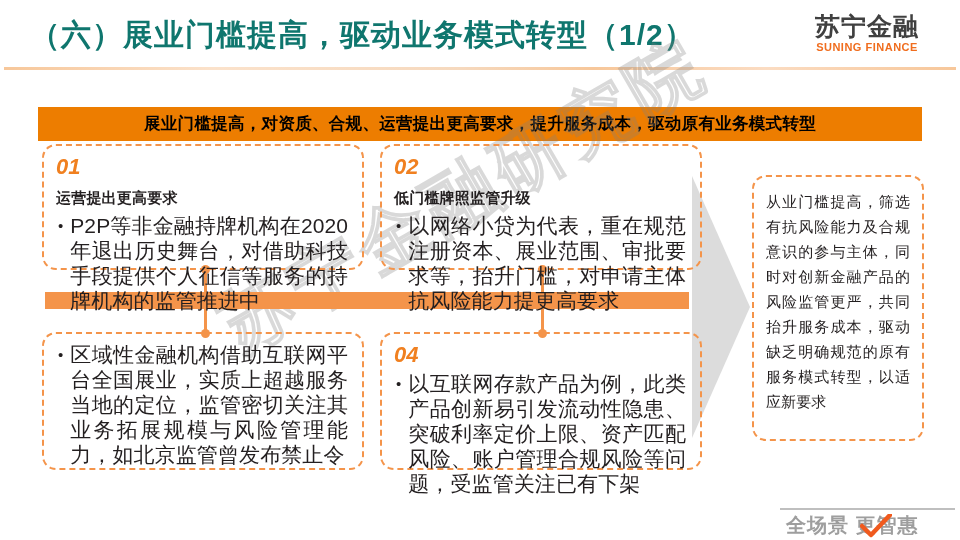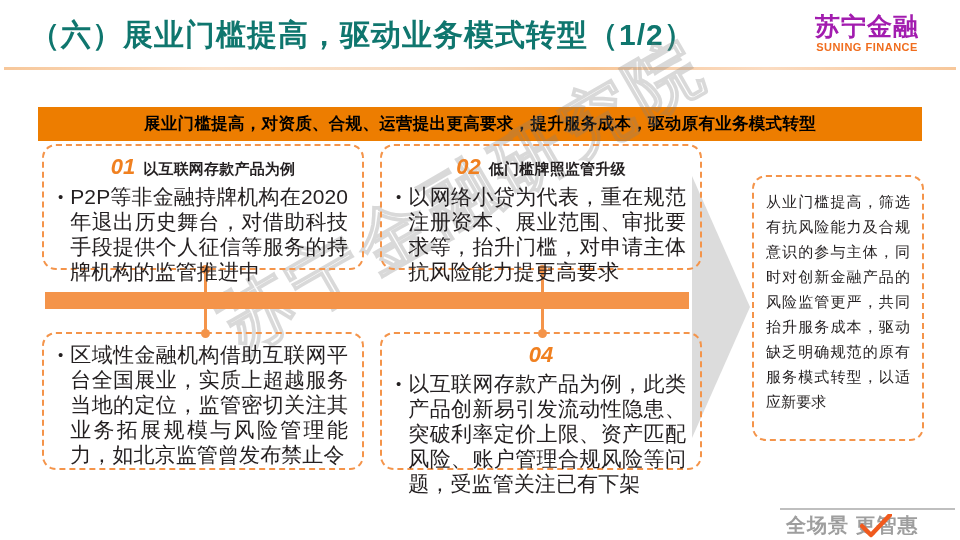--- a/index.html
+++ b/index.html
@@ -33,21 +33,21 @@
   }
   .brand-logo {
     position: absolute;
     right: 18px; top: 13px;
     width: 150px;
     text-align: center;
   }
   .brand-cn {
     font-size: 25px;
     font-weight: bold;
-    color: #a21caf;
+    color: #404040;
     letter-spacing: 1px;
     line-height: 27px;
   }
   .brand-en {
     font-size: 11px;
     font-weight: bold;
     color: #F06D1E;
     letter-spacing: 0.5px;
     line-height: 14px;
   }
@@ -134,20 +134,21 @@
   .card-02 { left: 380px; top: 144px; width: 322px; height: 126px; }
   .card-03 { left: 42px;  top: 332px; width: 322px; height: 138px; }
   .card-04 { left: 380px; top: 332px; width: 322px; height: 138px; }
 
   .card-head {
     display: flex;
     align-items: baseline;
     justify-content: center;
     gap: 8px;
     margin: 1px 0 4px 0;
+    flex-direction: column;
   }
   .card-num {
     font-size: 22px;
     font-weight: bold;
     font-style: italic;
     color: #F08020;
     line-height: 24px;
   }
   .card-title {
     font-size: 15px;
@@ -258,21 +259,21 @@
 <div class="stem up   stem-b"></div>
 <div class="stem down stem-b"></div>
 <div class="dot d-a-up"></div>
 <div class="dot d-a-down"></div>
 <div class="dot d-b-up"></div>
 <div class="dot d-b-down"></div>
 
 <div class="card card-01">
   <div class="card-head">
     <span class="card-num">01</span>
-    <span class="card-title">以互联网存款产品为例</span>
+    <span class="card-title">运营提出更高要求</span>
   </div>
   <div class="card-body">
     <span class="bullet">•</span>
     <span class="card-text">P2P等非金融持牌机构在2020年退出历史舞台，对借助科技手段提供个人征信等服务的持牌机构的监管推进中</span>
   </div>
 </div>
 
 <div class="card card-02">
   <div class="card-head">
     <span class="card-num">02</span>

